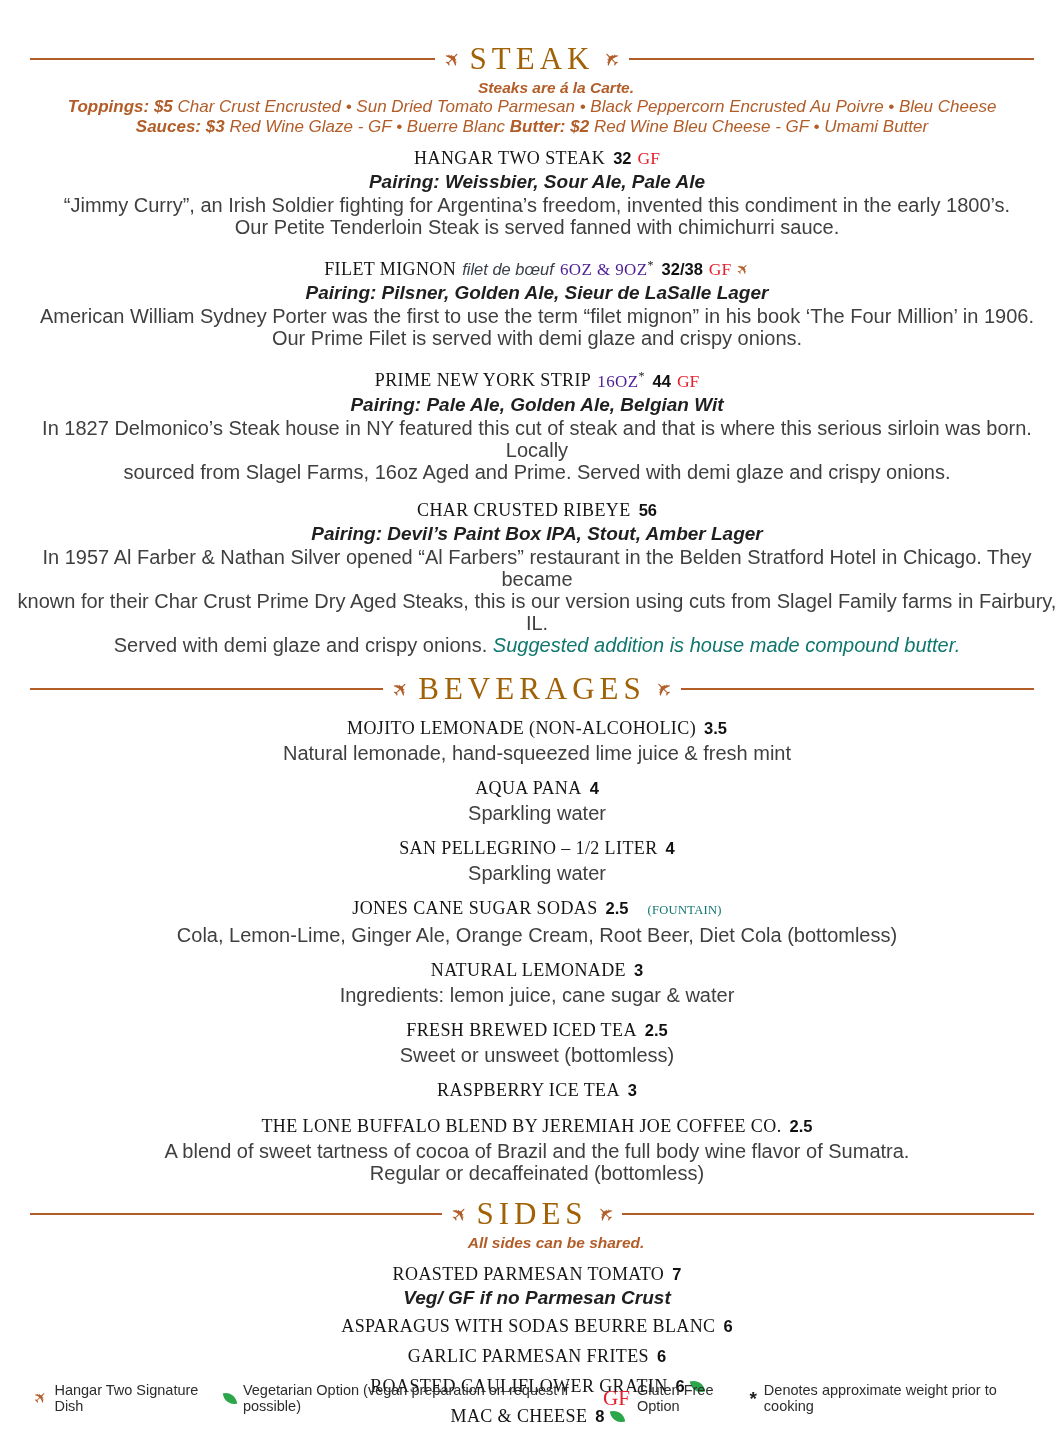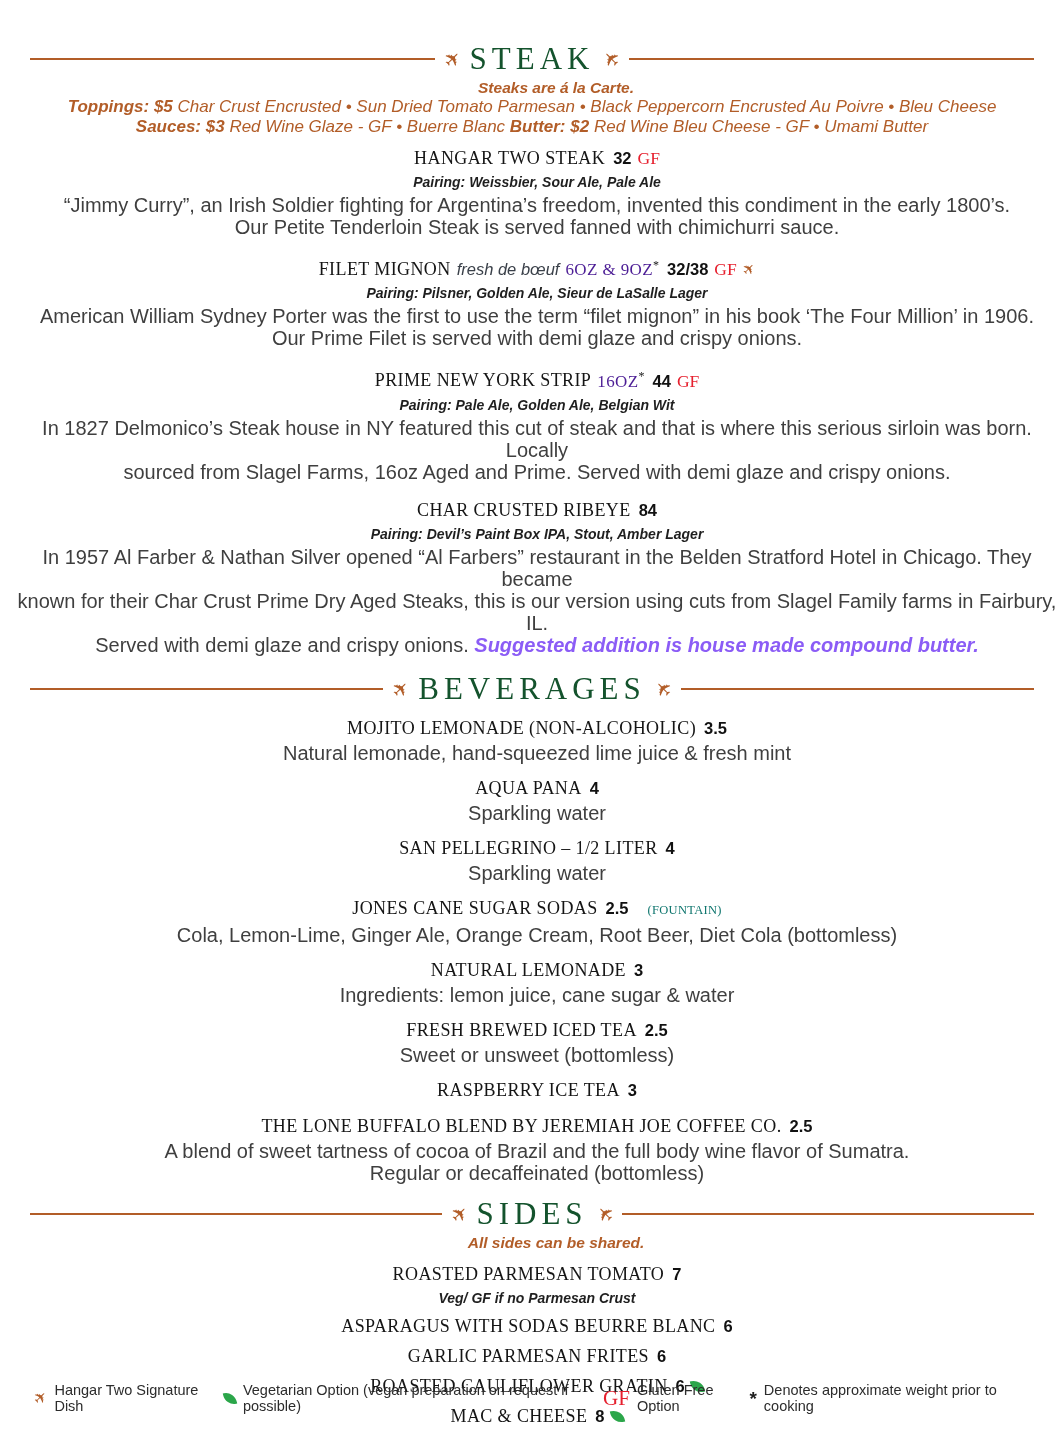--- a/index.html
+++ b/index.html
@@ -11,21 +11,21 @@
     --slate:#3a4049;
   }
   *{margin:0;padding:0;box-sizing:border-box;}
   html,body{background:#ffffff;}
   body{font-family:"Liberation Sans",sans-serif;color:var(--ink);}
   .page{width:1064px;height:1436px;margin:0 auto;background:#fff;position:relative;overflow:hidden;padding-top:42px;}
 
   
   .sec-head{display:flex;align-items:center;gap:9px;padding:0 30px;margin-bottom:2px;}
   .rule{flex:1;height:2px;background:var(--rust);}
-  .sec-title{font-family:"Liberation Serif","DejaVu Serif",serif;font-size:31px;letter-spacing:5px;color:#14532d;line-height:34px;white-space:nowrap;}
+  .sec-title{font-family:"Liberation Serif","DejaVu Serif",serif;font-size:31px;letter-spacing:5px;color:#a16207;line-height:34px;white-space:nowrap;}
   .plane{display:inline-block;color:var(--rust);font-family:"DejaVu Sans",sans-serif;font-size:20px;line-height:1;transform:rotate(-45deg);}
   .plane.flip{transform:scaleX(-1) rotate(-45deg);}
   .plane.small{font-size:15px;margin-left:6px;vertical-align:1px;}
 
   .tagline{font-style:italic;font-weight:700;color:var(--rust);text-align:center;font-size:15.5px;line-height:19px;padding-left:48px;}
   .topline{font-style:italic;color:var(--rust);text-align:center;font-size:17px;line-height:19.5px;}
   .topline .b{font-weight:700;}
 
   .items{margin-top:11px;}
   .item{text-align:center;padding-left:10px;}
@@ -36,23 +36,23 @@
   .title-row{line-height:23px;margin-bottom:2px;}
   .item-name{font-family:"Liberation Serif","DejaVu Serif",serif;font-size:18px;letter-spacing:0.4px;color:#151515;}
   .item-name-italic{font-style:italic;color:var(--slate);font-size:16.5px;margin-left:6px;}
   .item-size{font-family:"Liberation Serif","DejaVu Serif",serif;font-size:17px;color:#4c1d95;margin-left:6px;letter-spacing:0.4px;}
   .ast{font-family:"Liberation Serif",serif;font-size:12px;vertical-align:super;color:#151515;}
   .item-price{font-weight:700;font-size:16.5px;margin-left:8px;color:#111;}
   .fountain{font-family:"Liberation Serif",serif;font-size:12.5px;color:#0f766e;margin-left:19px;letter-spacing:0.3px;}
   .gf{color:var(--red);font-family:"Liberation Serif","DejaVu Serif",serif;font-size:17.5px;margin-left:6px;}
   .leaf{display:inline-block;width:13px;height:13px;background:var(--green);border-radius:0 90% 0 90%;transform:rotate(-12deg);margin-left:6px;vertical-align:-1px;}
 
-  .pairing{font-style:italic;font-weight:700;font-size:14px;color:#1f1f1f;line-height:20px;margin-bottom:2px;}
+  .pairing{font-style:italic;font-weight:700;font-size:19px;color:#1f1f1f;line-height:20px;margin-bottom:2px;}
   .desc{font-size:20px;color:var(--body);line-height:22px;}
-  .desc .it{font-style:italic;font-weight:700;color:#8b5cf6;text-align:right;}
+  .desc .it{font-style:italic;font-weight:400;color:#0f766e;text-align:right;}
 
   footer{position:absolute;left:0;right:0;bottom:22px;display:flex;align-items:center;justify-content:space-between;padding:0 34px;}
   .legend-item{display:flex;align-items:center;gap:7px;font-size:14.5px;color:#2c2c2c;}
   .legend-item .plane{font-size:16px;}
   .gf-big{color:var(--red);font-family:"Liberation Serif","DejaVu Serif",serif;font-size:21px;line-height:1;}
   .ast-big{font-weight:700;font-size:19px;line-height:1;vertical-align:2px;color:#1d1d1d;}
 
   section.sec{margin-bottom:8px;}
 </style>
 </head>
@@ -72,33 +72,33 @@
     <div class="topline" id="toppings-line"><span class="b">Toppings: $5</span><span> Char Crust Encrusted  •  Sun Dried Tomato Parmesan  •  Black Peppercorn Encrusted Au Poivre  •  Bleu Cheese</span></div>
     <div class="topline" id="sauces-line"><span class="b">Sauces: $3</span><span> Red Wine Glaze - GF •  Buerre Blanc  </span><span class="b">Butter: $2</span><span> Red Wine Bleu Cheese - GF  •  Umami Butter</span></div>
     <div class="items steak-items" id="steak-items">
         <div class="item">
           <div class="title-row"><span class="item-name">HANGAR TWO STEAK</span><span class="item-price">32</span><span class="gf">GF</span></div>
           <div class="pairing">Pairing: Weissbier, Sour Ale, Pale Ale</div>
           <div class="desc">“Jimmy Curry”, an Irish Soldier fighting for Argentina’s freedom, invented this condiment in the early 1800’s.</div>
           <div class="desc">Our Petite Tenderloin Steak is served fanned with chimichurri sauce.</div>
         </div>
         <div class="item">
-          <div class="title-row"><span class="item-name">FILET MIGNON</span><span class="item-name-italic">fresh de bœuf</span><span class="item-size">6OZ &amp; 9OZ</span><span class="ast">*</span><span class="item-price">32/38</span><span class="gf">GF</span><span class="plane small">✈</span></div>
+          <div class="title-row"><span class="item-name">FILET MIGNON</span><span class="item-name-italic">filet de bœuf</span><span class="item-size">6OZ &amp; 9OZ</span><span class="ast">*</span><span class="item-price">32/38</span><span class="gf">GF</span><span class="plane small">✈</span></div>
           <div class="pairing">Pairing: Pilsner, Golden Ale, Sieur de LaSalle Lager</div>
           <div class="desc">American William Sydney Porter was the first to use the term “filet mignon” in his book ‘The Four Million’ in 1906.</div>
           <div class="desc">Our Prime Filet is served with demi glaze and crispy onions.</div>
         </div>
         <div class="item">
           <div class="title-row"><span class="item-name">PRIME NEW YORK STRIP</span><span class="item-size">16OZ</span><span class="ast">*</span><span class="item-price">44</span><span class="gf">GF</span></div>
           <div class="pairing">Pairing: Pale Ale, Golden Ale, Belgian Wit</div>
           <div class="desc">In 1827 Delmonico’s Steak house in NY featured this cut of steak and that is where this serious sirloin was born. Locally</div>
           <div class="desc">sourced from Slagel Farms, 16oz Aged and Prime. Served with demi glaze and crispy onions.</div>
         </div>
         <div class="item">
-          <div class="title-row"><span class="item-name">CHAR CRUSTED RIBEYE</span><span class="item-price">84</span></div>
+          <div class="title-row"><span class="item-name">CHAR CRUSTED RIBEYE</span><span class="item-price">56</span></div>
           <div class="pairing">Pairing: Devil’s Paint Box IPA, Stout, Amber Lager</div>
           <div class="desc">In 1957 Al Farber &amp; Nathan Silver opened “Al Farbers” restaurant in the Belden Stratford Hotel in Chicago. They became</div>
           <div class="desc">known for their Char Crust Prime Dry Aged Steaks, this is our version using cuts from Slagel Family farms in Fairbury, IL.</div>
           <div class="desc"><span>Served with demi glaze and crispy onions. </span><span class="it">Suggested addition is house made compound butter.</span></div>
         </div>
       </div>
   </section>
 
   <section class="sec">
     <div class="sec-head">

